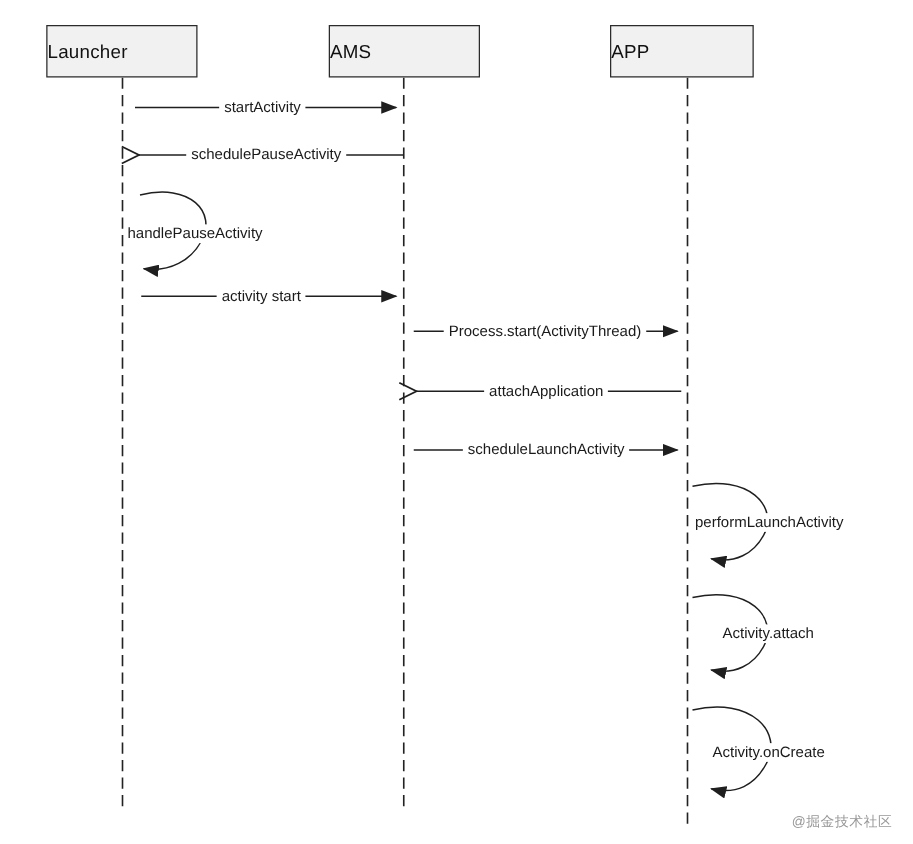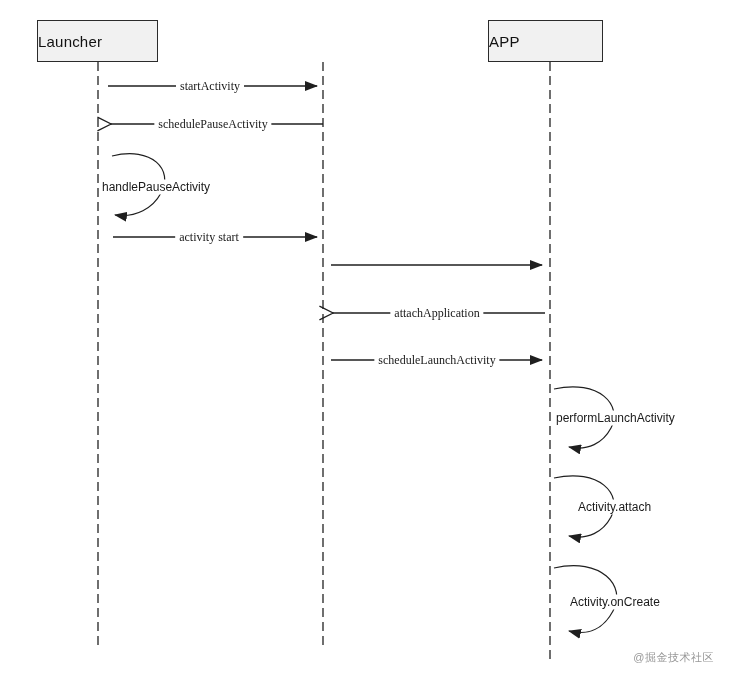--- a/index.html
+++ b/index.html
@@ -22,21 +22,20 @@
     letter-spacing:.2px;
   }
   .msg-label{
     position:absolute;
     transform:translate(-50%,-50%);
     background:#fff;
     padding:0 4px;
     font-size:12px;color:#1a1a1a;
     white-space:nowrap;
     line-height:15px;
-    font-family:Liberation Serif, serif;
   }
   .loop-label{
     position:absolute;
     transform:translateY(-50%);
     background:#fff;
     padding:0 2px;
     font-size:12px;color:#1a1a1a;
     white-space:nowrap;
     line-height:15px;
     text-align:right;
@@ -75,28 +74,32 @@
     <line x1="545" y1="313" x2="332" y2="313" stroke="#1f1f1f" stroke-width="1.3" marker-end="url(#mOpen)"></line>
     <line x1="331" y1="360" x2="542" y2="360" stroke="#1f1f1f" stroke-width="1.3" marker-end="url(#mFilled)"></line>
     <path d="M554,389 C599,379 623,405 611,428 C603,443 588,451 569,447" fill="none" stroke="#1f1f1f" stroke-width="1.2" marker-end="url(#mFilled)"></path>
     <path d="M554,478 C599,468 623,494 611,517 C603,532 588,540 569,536" fill="none" stroke="#1f1f1f" stroke-width="1.2" marker-end="url(#mFilled)"></path>
     <path d="M554,568 C601,557 627,586 613,611 C604,628 589,636 569,631" fill="none" stroke="#1f1f1f" stroke-width="1.2" marker-end="url(#mFilled)"></path>
   </svg>
 
   <div class="actor" style="left:37px;top:20px">
     <span>Launcher</span>
   </div>
+  <div class="actor" style="left:263px;top:20px">
+    <span>AMS</span>
+  </div>
   <div class="actor" style="left:488px;top:20px;width:115px">
     <span>APP</span>
   </div>
 
   <span class="msg-label" style="left:210px;top:86px">startActivity</span>
   <span class="msg-label" style="left:213px;top:124px">schedulePauseActivity</span>
   <span class="loop-label" style="left:100px;top:187px">handlePauseActivity</span>
   <span class="msg-label" style="left:209px;top:237px">activity start</span>
+  <span class="msg-label" style="left:436px;top:265px">Process.start(ActivityThread)</span>
   <span class="msg-label" style="left:437px;top:313px">attachApplication</span>
   <span class="msg-label" style="left:437px;top:360px">scheduleLaunchActivity</span>
   <span class="loop-label" style="left:554px;top:418px">performLaunchActivity</span>
   <span class="loop-label" style="left:576px;top:507px">Activity.attach</span>
   <span class="loop-label" style="left:568px;top:602px">Activity.onCreate</span>
 
   <span class="watermark">@掘金技术社区</span>
 
 </div>
 

